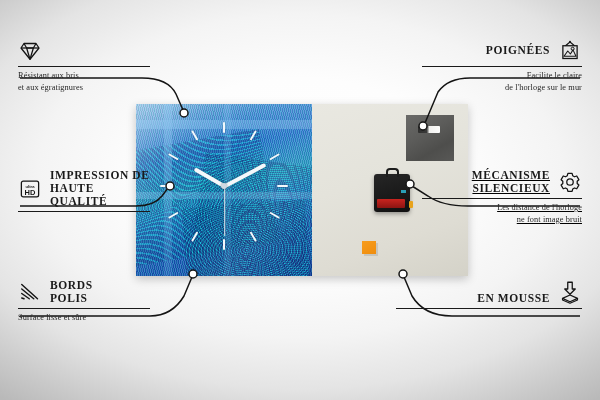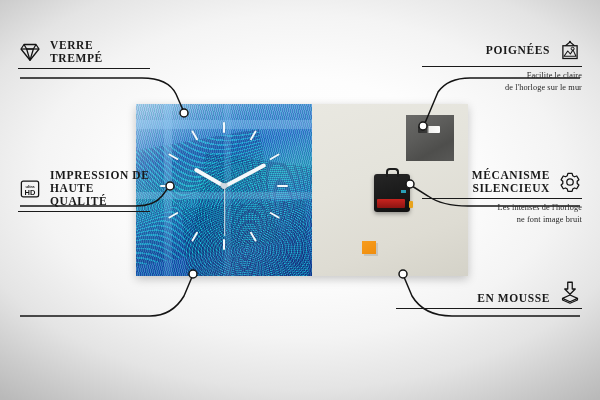--- a/index.html
+++ b/index.html
@@ -276,77 +276,94 @@
         <svg viewBox="0 0 32 32">
           <g fill="none" stroke="#141414" stroke-width="1.7" stroke-linejoin="round">
             <path d="M4 12 L16 27 L28 12 L24 6 L8 6 Z"></path>
             <path d="M4 12 L28 12"></path>
             <path d="M8 6 L11.5 12 L16 27"></path>
             <path d="M24 6 L20.5 12 L16 27"></path>
             <path d="M11.5 12 L20.5 12"></path>
           </g>
         </svg>
       </span>
-      <div>
-        <div class="title"><span>VERRE</span><br><span>TREMPÉ</span></div>
-      </div>
     </div>
     <div class="rule" style="width:132px;"></div>
+    <div class="desc"><span>Résistant aux bris</span><br><span>et aux égratignures</span></div>
   </div>
 
   <div class="callout left" style="left:18px;top:169px;width:132px;">
     <div class="head">
       <span class="ico">
         <svg viewBox="0 0 32 32">
           <rect x="4.5" y="5.5" width="23" height="21" rx="2.5" fill="none" stroke="#141414" stroke-width="1.7"></rect>
           <text x="16" y="14" font-family="Liberation Sans, sans-serif" font-size="5.5" font-weight="bold" fill="#141414" text-anchor="middle">ultra</text>
           <text x="16" y="23.5" font-family="Liberation Sans, sans-serif" font-size="10" font-weight="bold" fill="#141414" text-anchor="middle">HD</text>
         </svg>
       </span>
       <div>
         <div class="title"><span>IMPRESSION DE</span><br><span>HAUTE QUALITÉ</span></div>
       </div>
     </div>
     <div class="rule" style="width:132px;"></div>
   </div>
 
+  <div class="callout left" style="left:18px;top:279px;width:132px;">
+    <div class="head">
+      <span class="ico">
+        <svg viewBox="0 0 32 32">
+          <g stroke="#141414" stroke-width="1.9" stroke-linecap="round">
+            <line x1="5" y1="6" x2="26" y2="25"></line>
+            <line x1="5" y1="12" x2="21" y2="25"></line>
+            <line x1="5" y1="18" x2="15" y2="25"></line>
+            <line x1="5" y1="24" x2="8" y2="25"></line>
+          </g>
+        </svg>
+      </span>
+      <div>
+        <div class="title"><span>BORDS</span><br><span>POLIS</span></div>
+      </div>
+    </div>
+    <div class="rule" style="width:132px;"></div>
+    <div class="desc"><span>Surface lisse et sûre</span></div>
+  </div>
 
   <div class="callout right" style="right:18px;top:39px;width:160px;">
     <div class="head">
       <span class="ico">
         <svg viewBox="0 0 32 32">
           <path d="M16 4 L10 9 M16 4 L22 9" fill="none" stroke="#141414" stroke-width="1.5"></path>
           <circle cx="16" cy="3.5" r="1.3" fill="#141414"></circle>
           <rect x="6.5" y="9" width="19" height="17" fill="none" stroke="#141414" stroke-width="1.7"></rect>
           <path d="M8 23 L13 16 L16.5 20 L20 14.5 L24 23 Z" fill="none" stroke="#141414" stroke-width="1.4" stroke-linejoin="round"></path>
           <circle cx="19.5" cy="13" r="2" fill="none" stroke="#141414" stroke-width="1.3"></circle>
         </svg>
       </span>
       <div>
         <div class="title"><span>POIGNÉES</span><br></div>
       </div>
     </div>
     <div class="rule" style="width:160px;"></div>
     <div class="desc"><span>Facilite le claire</span><br><span>de l'horloge sur le mur</span></div>
   </div>
 
-  <div class="callout right" style="right:18px;top:169px;width:160px;">
+  <div class="callout right" style="right:18px;top:169px;width:160px;text-decoration:underline;">
     <div class="head">
       <span class="ico">
         <svg viewBox="0 0 32 32">
           <path d="M13.2 4.5 h5.6 l.8 3.1 2.4 1.4 3.0-1.0 2.8 4.9 -2.2 2.2 0 2.8 2.2 2.2 -2.8 4.9 -3.0-1.0 -2.4 1.4 -.8 3.1 h-5.6 l-.8-3.1 -2.4-1.4 -3.0 1.0 -2.8-4.9 2.2-2.2 0-2.8 -2.2-2.2 2.8-4.9 3.0 1.0 2.4-1.4 Z" fill="none" stroke="#141414" stroke-width="1.7" stroke-linejoin="round"></path>
           <circle cx="16" cy="16" r="4.3" fill="none" stroke="#141414" stroke-width="1.7"></circle>
         </svg>
       </span>
       <div>
         <div class="title"><span>MÉCANISME</span><br><span>SILENCIEUX</span></div>
       </div>
     </div>
     <div class="rule" style="width:160px;"></div>
-    <div class="desc"><span>Les intenses de l'horloge</span><br><span>ne font image bruit</span></div>
+    <div class="desc"><span>Les distance de l'horloge</span><br><span>ne font image bruit</span></div>
   </div>
 
   <div class="callout right" style="right:18px;top:279px;width:186px;">
     <div class="head">
       <span class="ico">
         <svg viewBox="0 0 32 32">
           <path d="M13 3 h6 v9 h4 l-7 7 -7-7 h4 Z" fill="none" stroke="#141414" stroke-width="1.7" stroke-linejoin="round"></path>
           <path d="M16 20 L26 24.5 L16 29 L6 24.5 Z" fill="none" stroke="#141414" stroke-width="1.7" stroke-linejoin="round"></path>
           <path d="M6 24.5 v2.2 L16 31 L26 26.7 v-2.2" fill="none" stroke="#141414" stroke-width="1.5" stroke-linejoin="round"></path>
         </svg>

